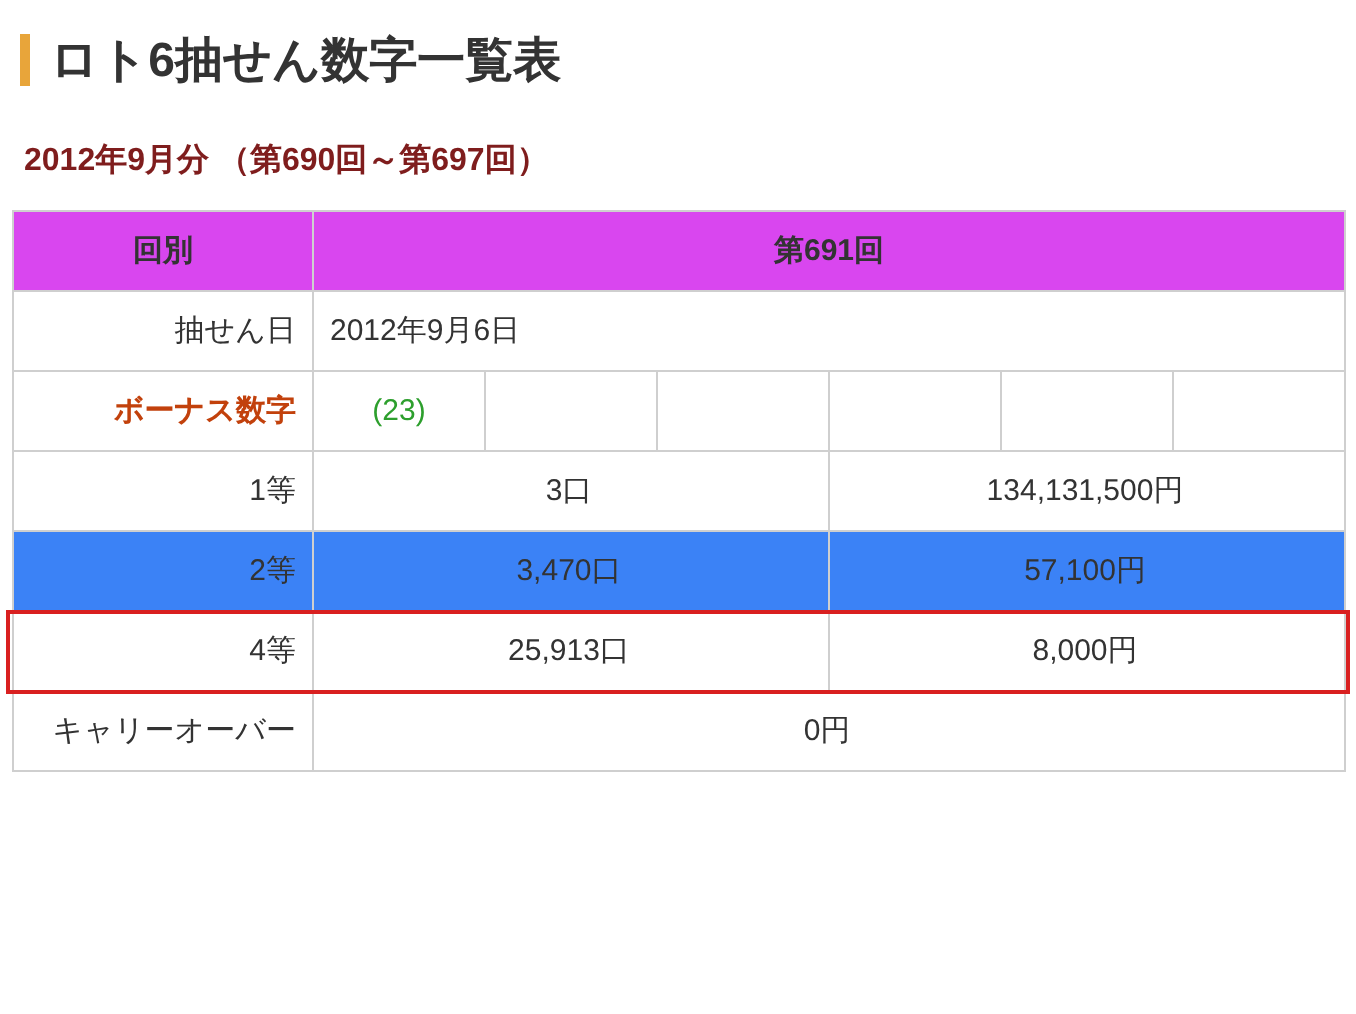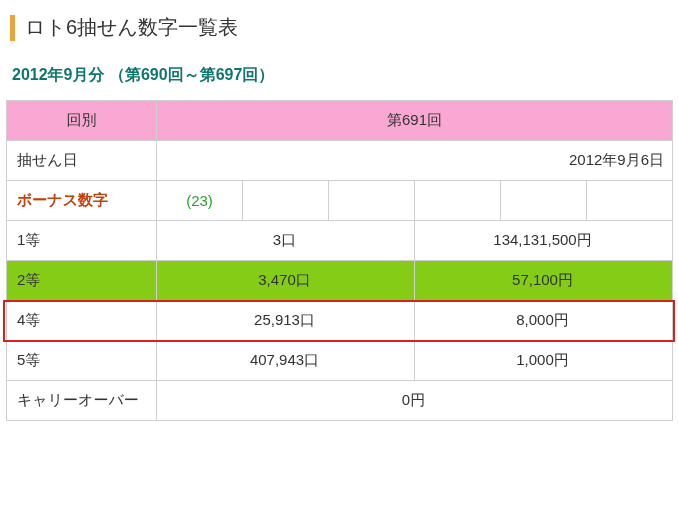--- a/index.html
+++ b/index.html
@@ -18,58 +18,58 @@
     align-items: center;
     padding: 10px 0 14px 4px;
   }
   .title-bar {
     width: 5px;
     height: 26px;
     background: #e8a53a;
     margin-right: 10px;
   }
   .title-text {
-    font-size: 20px;
-    font-weight: normal;
+    font-size: 24px;
+    font-weight: bold;
     color: #333;
   }
   .subtitle {
     font-size: 16px;
     font-weight: bold;
-    color: #0f766e;
+    color: #7f1d1d;
     padding: 10px 0 14px 6px;
   }
   table {
     width: 100%;
     border-collapse: collapse;
     table-layout: fixed;
   }
   th, td {
     border: 1px solid #cfcfcf;
     padding: 10px 8px;
     font-size: 15px;
     color: #333;
     background: #fff;
   }
   .hdr {
-    background: #f9a8d4;
+    background: #d946ef;
     text-align: center;
-    font-weight: normal;
+    font-weight: bold;
   }
   .label-cell {
-    text-align: left;
+    text-align: right;
     padding-left: 10px;
     font-weight: normal;
   }
-  .num-center { text-align: right; }
+  .num-center { text-align: left; }
   .num-right { text-align: center; padding-right: 10px; }
   .bonus-label { color: #c2410c; font-weight: bold; }
   .bonus-val { color: #2d9f2d; text-align: center; }
   .hl td {
-    background: #84cc16;
+    background: #3b82f6;
   }
   .hl-box {
     position: absolute;
     border: 2px solid #d92020;
     pointer-events: none;
   }
   .table-wrap { position: relative; }
   col.c-label { width: 150px; }
   col.c-num { width: 86px; }
 </style>
@@ -130,25 +130,20 @@
         <td class="num-right" colspan="3">57,100円</td>
       </tr>
 
 
       <tr>
         <td class="label-cell">4等</td>
         <td class="num-right" colspan="3">25,913口</td>
         <td class="num-right" colspan="3">8,000円</td>
       </tr>
 
-      <tr>
-        <td class="label-cell">5等</td>
-        <td class="num-right" colspan="3">407,943口</td>
-        <td class="num-right" colspan="3">1,000円</td>
-      </tr>
 
 
       <tr>
         <td class="label-cell">キャリーオーバー</td>
         <td class="num-right" colspan="6">0円</td>
       </tr>
     </tbody>
       </table>
 
     <div class="hl-box" id="hl-box" style="left: -3.5px; top: 199.5px; width: 672.031px; height: 42px;"></div>

